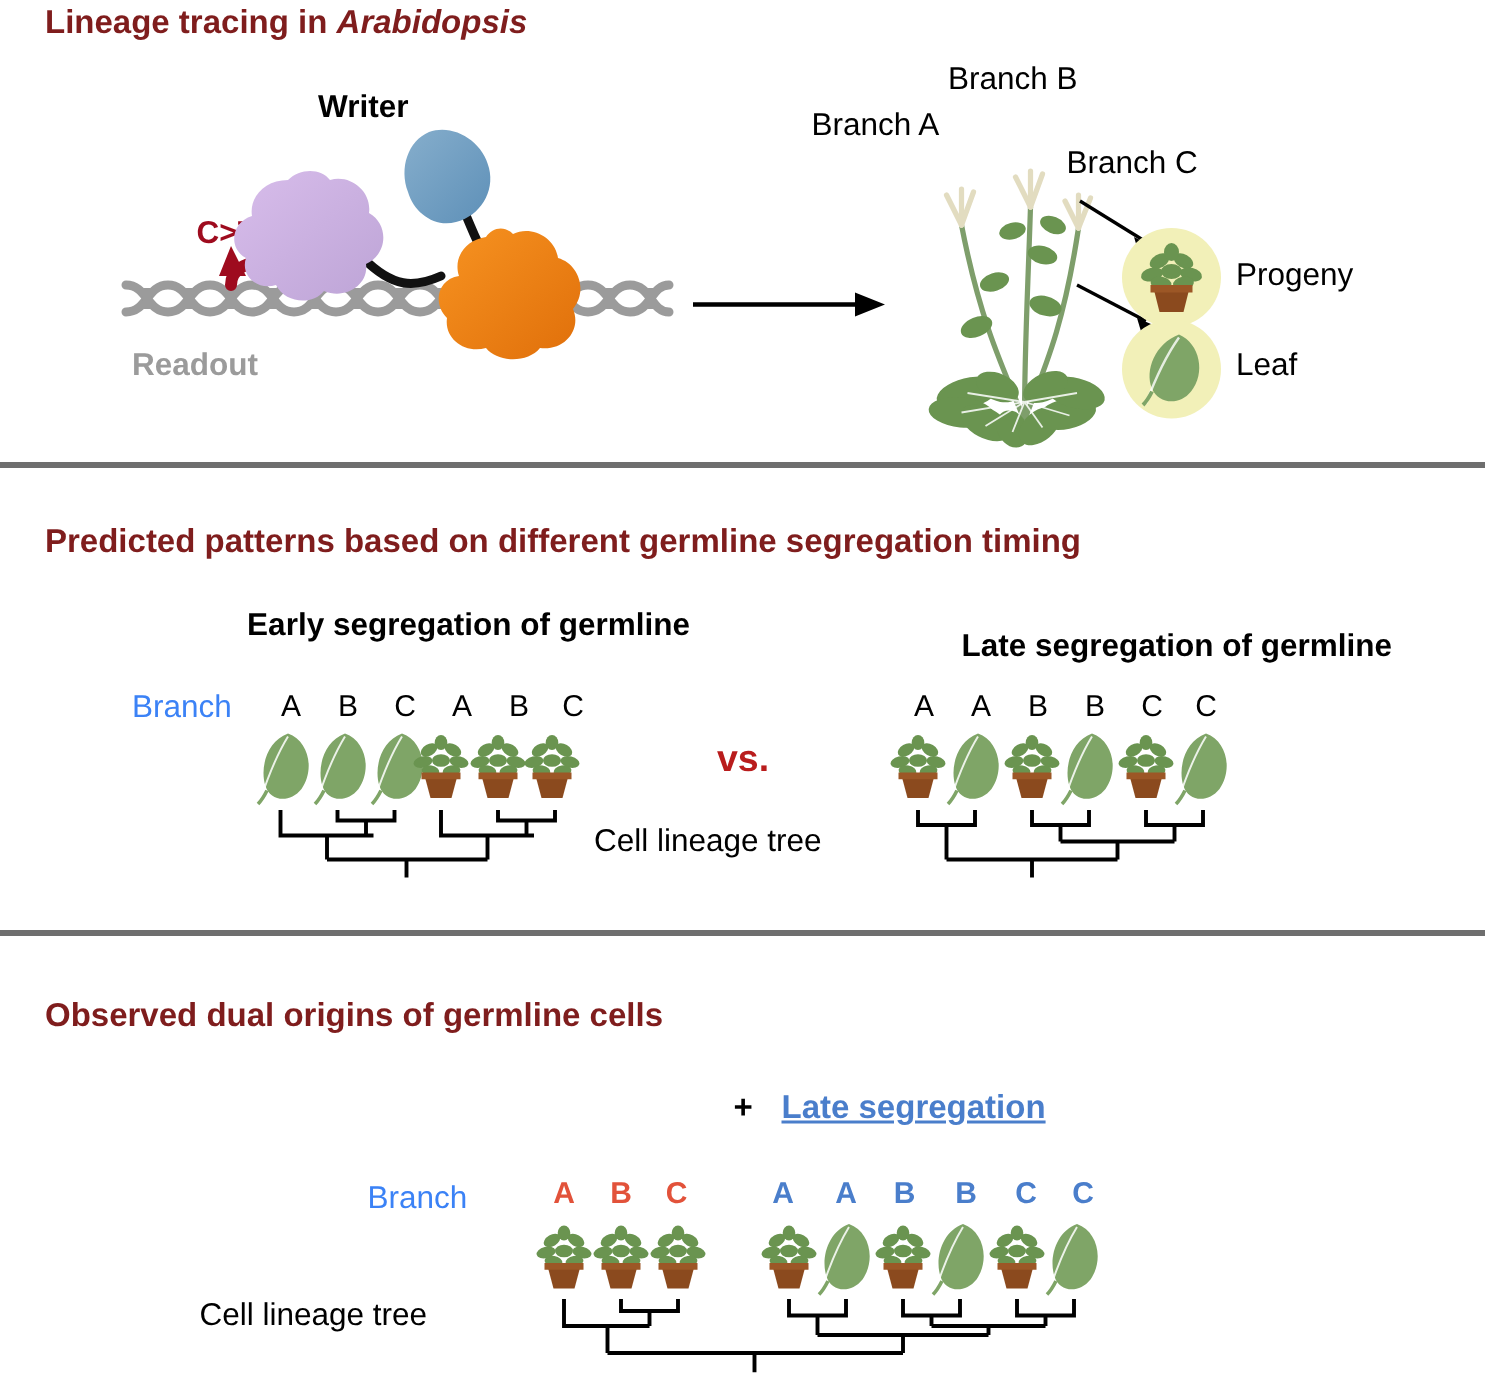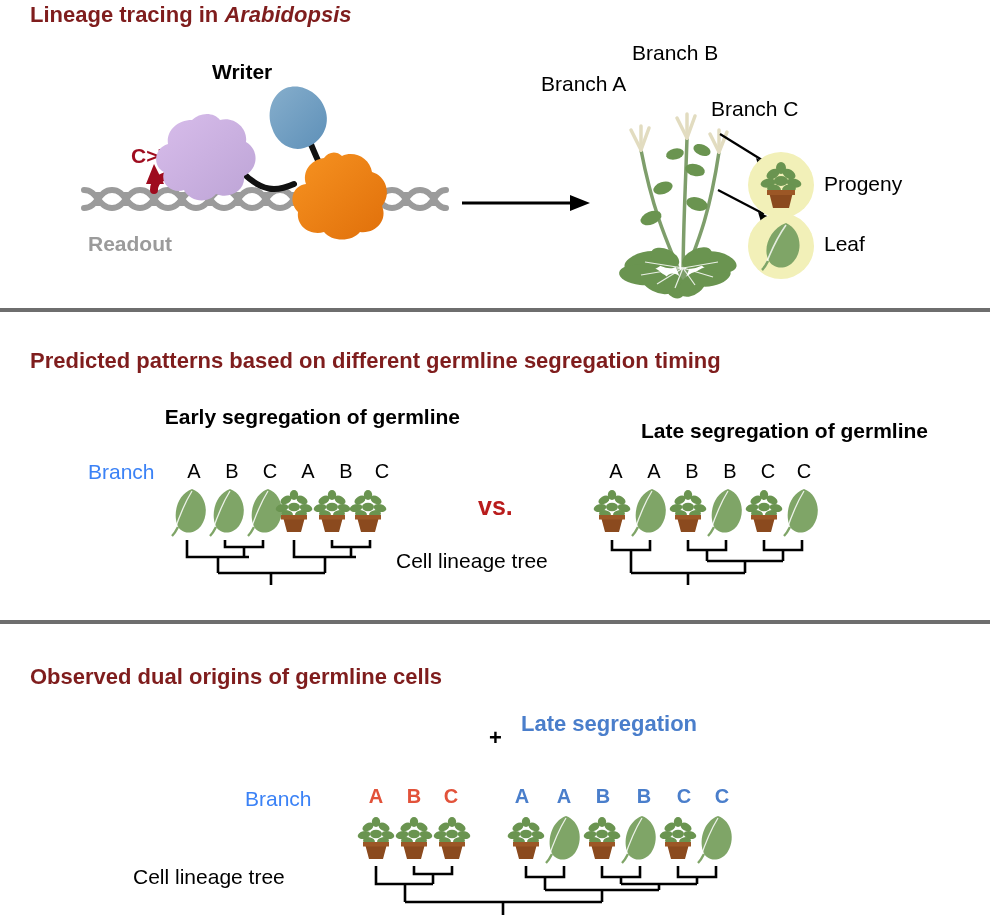--- a/index.html
+++ b/index.html
@@ -321,21 +321,21 @@
   </svg>
 </div>
 
 <div class="divider" style="top:620px;"></div>
 
 <div class="panel" style="top:624px;height:247px;">
 
   <div class="section-title" style="left:30px;top:40px;font-size:22px;">Observed dual origins of germline cells</div>
 
   <div class="seg-plus" style="left:489px;top:101px;">+</div>
-  <div class="seg-late" style="left:521px;top:87px;">Late segregation</div>
+  <div class="seg-late" style="left:521px;top:101px;text-decoration:underline;">Late segregation</div>
 
   <div class="plain" style="left:245px;top:163px;font-size:21px;">Branch</div>
 
   <div class="tick-lbl early" style="left:362px;top:161px;">A</div>
   <div class="tick-lbl early" style="left:400px;top:161px;">B</div>
   <div class="tick-lbl early" style="left:437px;top:161px;">C</div>
 
   <div class="tick-lbl late" style="left:508px;top:161px;">A</div>
   <div class="tick-lbl late" style="left:550px;top:161px;">A</div>
   <div class="tick-lbl late" style="left:589px;top:161px;">B</div>

